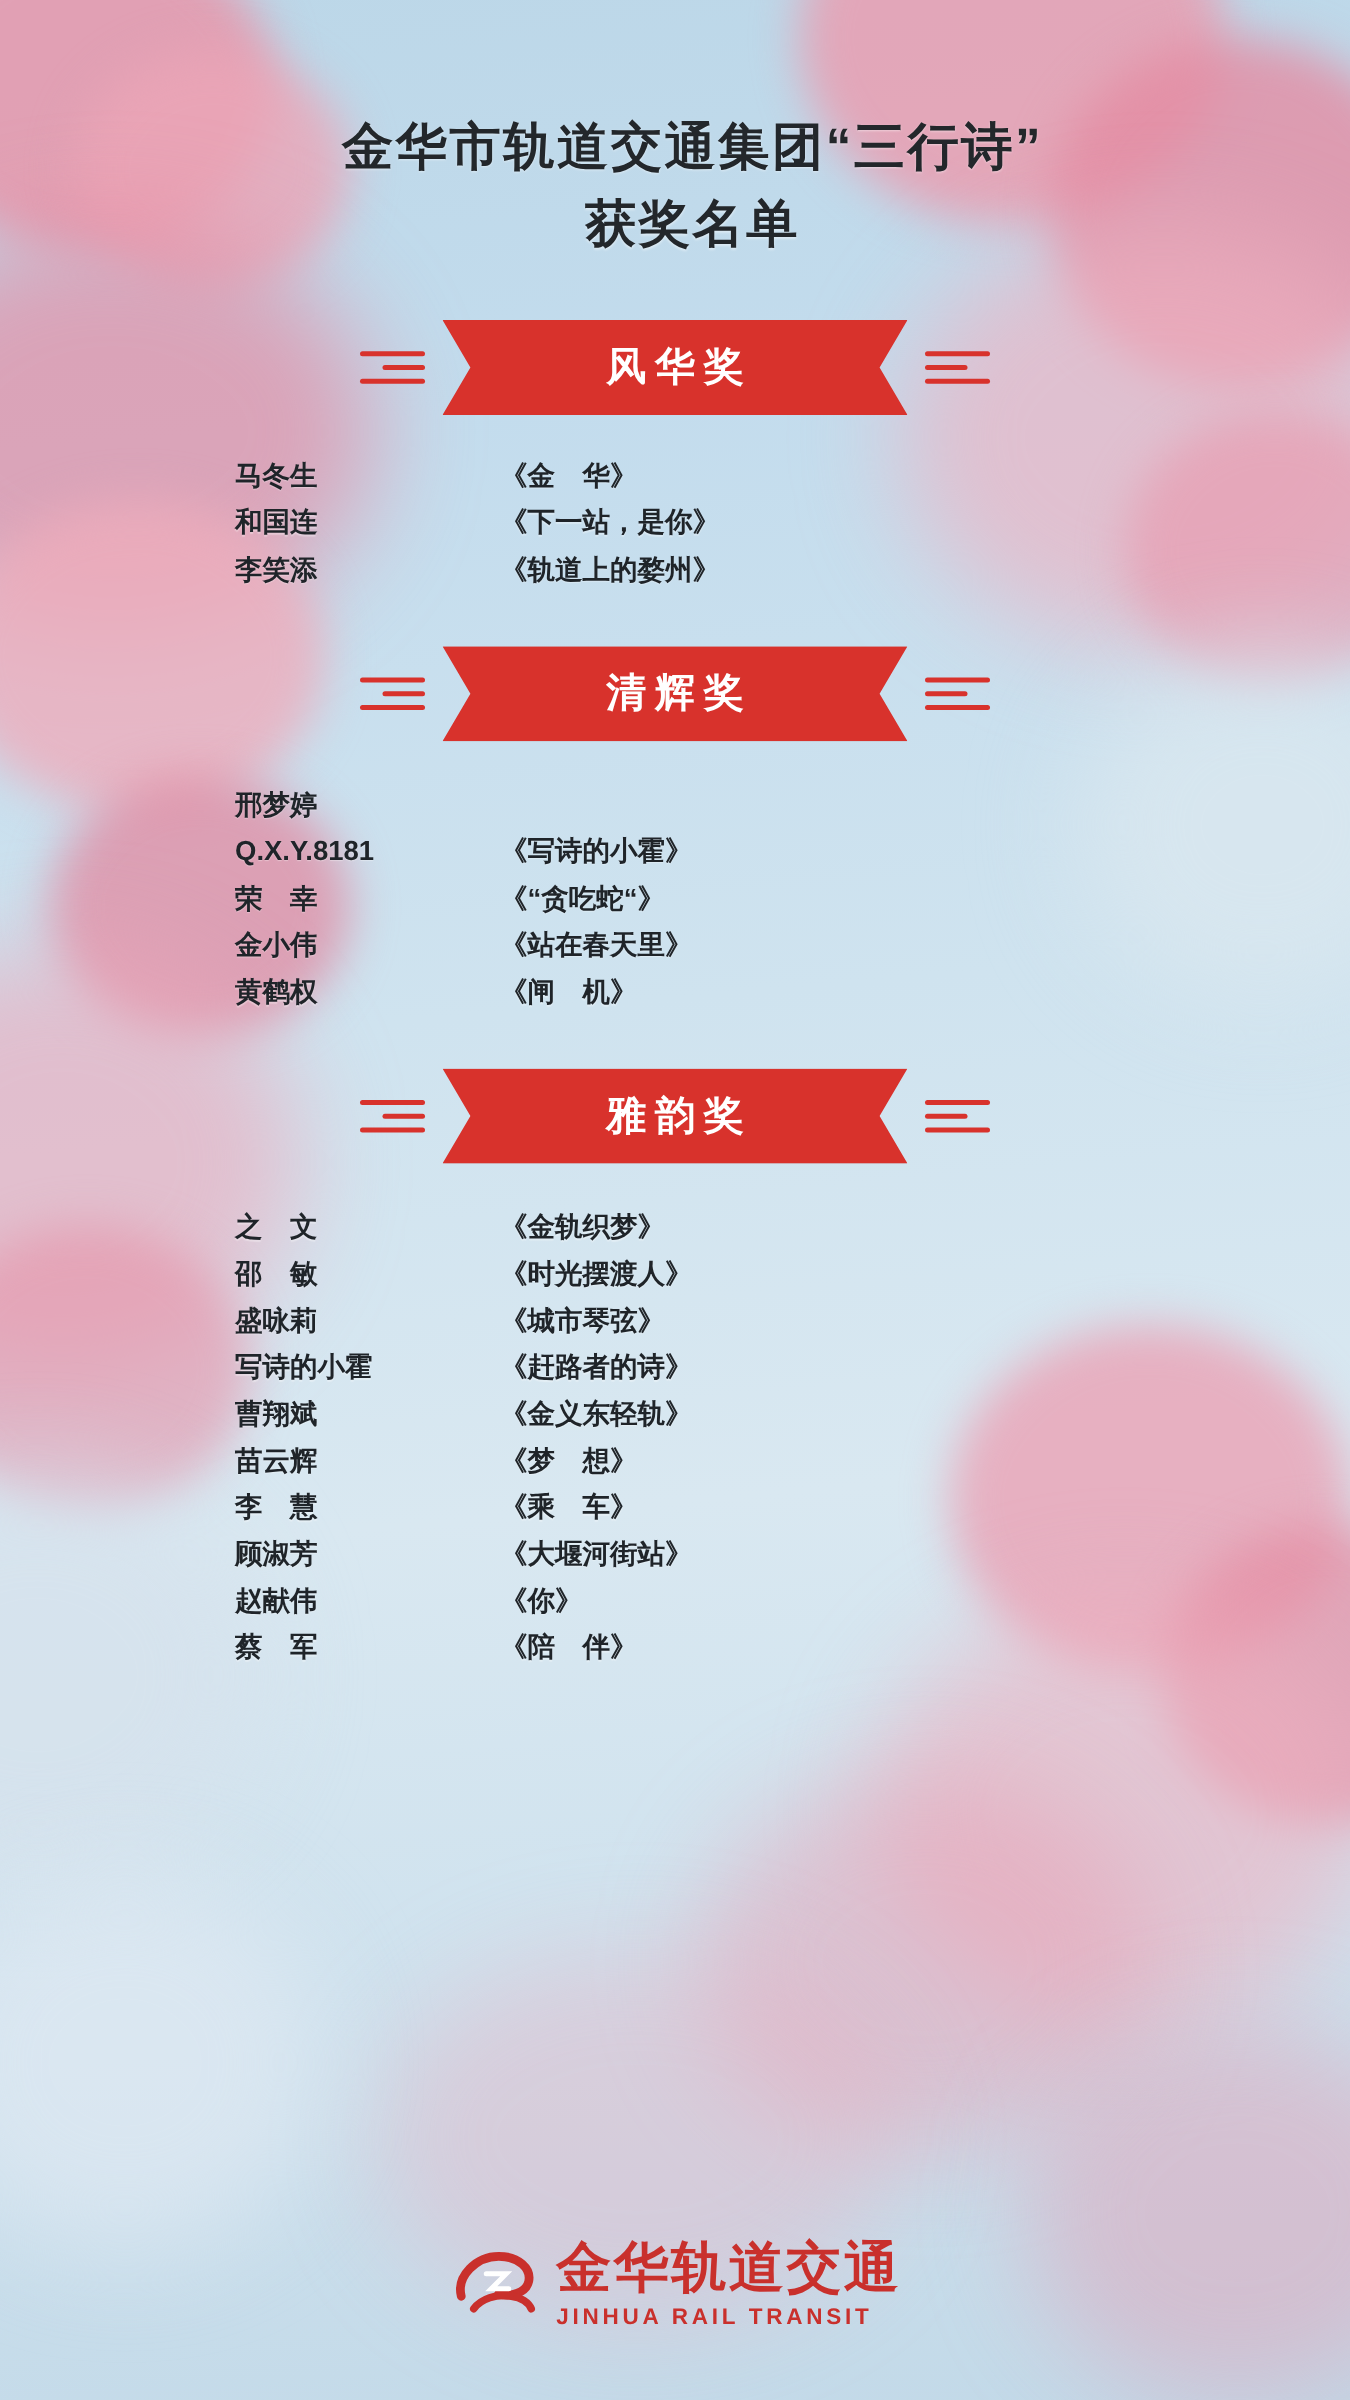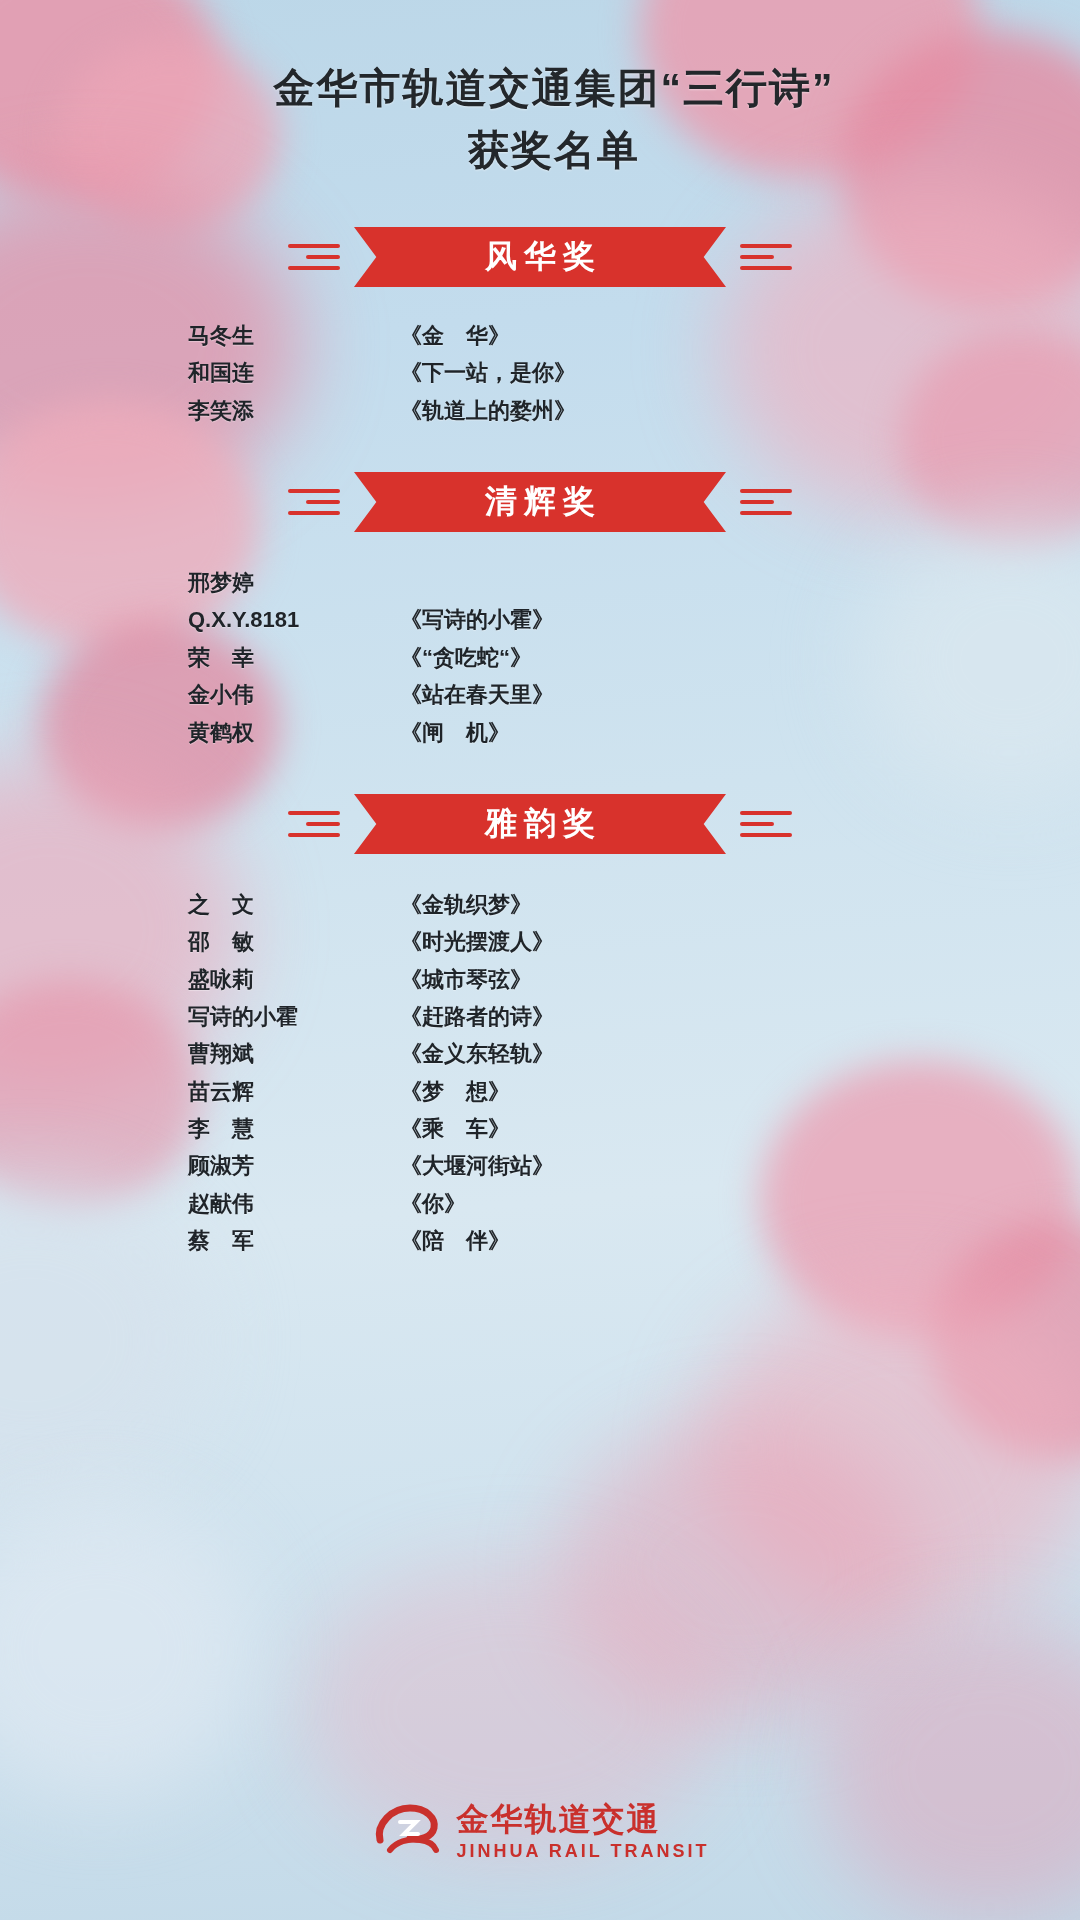--- a/index.html
+++ b/index.html
@@ -35,21 +35,21 @@
 
   .content {
     position: relative;
     z-index: 5;
     width: 1080px;
     height: 1920px;
   }
 
   
   .title-block {
-    padding-top: 58px;
+    padding-top: 87px;
     text-align: center;
     color: #23272b;
     margin-left: 28px;
   }
   .title-line {
     font-size: 41px;
     font-weight: bold;
     letter-spacing: 2px;
     line-height: 1.5;
     text-shadow: 0 1px 2px rgba(255,255,255,0.45);
@@ -59,21 +59,21 @@
   .award-banner {
     position: relative;
     display: flex;
     align-items: center;
     justify-content: center;
     margin-top: 46px;
   }
   .banner-ribbon {
     position: relative;
     width: 372px;
-    height: 60px;
+    height: 76px;
     background: #d8322c;
     display: flex;
     align-items: center;
     justify-content: center;
     clip-path: polygon(0 0, 100% 0, 94% 50%, 100% 100%, 0 100%, 6% 50%);
     box-shadow: 0 2px 4px rgba(0,0,0,0.10);
   }
   .banner-ribbon .banner-text {
     color: #ffffff;
     font-size: 32px;
@@ -143,21 +143,21 @@
     position: relative;
     flex: 0 0 72px;
   }
   .logo-text {
     display: flex;
     flex-direction: column;
     align-items: flex-start;
     line-height: 1;
   }
   .logo-cn {
-    font-size: 32px;
+    font-size: 44px;
     font-weight: bold;
     color: #c9302c;
     letter-spacing: 2px;
     font-family: Liberation Serif, serif;
   }
   .logo-en {
     margin-top: 7px;
     font-size: 18px;
     font-weight: bold;
     letter-spacing: 3px;

